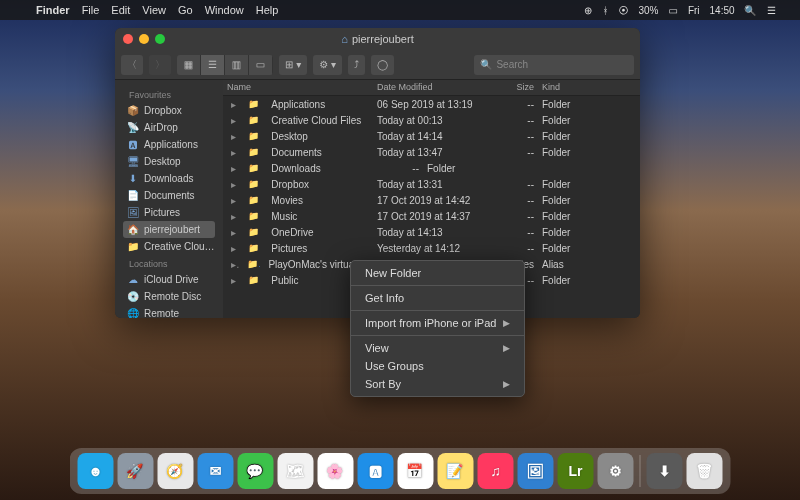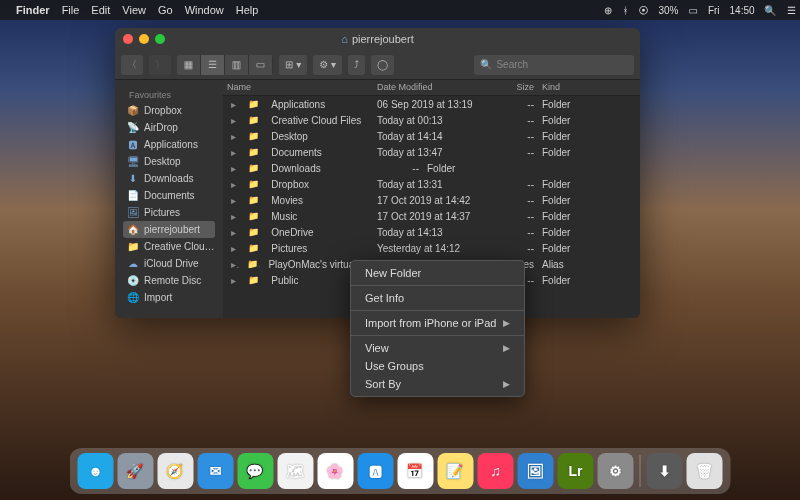--- a/index.html
+++ b/index.html
@@ -1,17 +1,17 @@
 <!DOCTYPE html>
 <html><head>
 <meta charset="utf-8">
 <style>
 * { margin: 0; padding: 0; box-sizing: border-box; font-family: -apple-system, "Helvetica Neue", Arial, sans-serif; }
 body { width: 800px; height: 500px; overflow: hidden; background: linear-gradient(180deg, #1a2a5a 0%, #3b4e7a 18%, #8a6a4e 42%, #6a4a30 60%, #2a1a12 100%); position: relative; }
-.menubar { height: 20px; background: rgba(25,25,25,0.85); color: #ddd; display: flex; align-items: center; font-size: 11px; padding: 0 4px; justify-content: space-between; position: relative; z-index: 50; }
+.menubar { height: 20px; background: rgba(25,25,25,0.85); color: #ddd; display: flex; align-items: center; font-size: 11px; padding: 0 24px; justify-content: space-between; position: relative; z-index: 50; }
 .menubar-left, .menubar-right { display: flex; align-items: center; gap: 12px; }
 .menubar-right { gap: 10px; font-size: 10px; }
 .apple { font-size: 13px; }
 .window { position: absolute; left: 115px; top: 28px; width: 525px; height: 290px; background: #2b2b2b; border-radius: 6px; box-shadow: 0 10px 40px rgba(0,0,0,0.6); display: flex; flex-direction: column; overflow: hidden; }
 .titlebar { height: 22px; display: flex; align-items: center; padding: 0 8px; background: #3a3a3a; color: #ccc; font-size: 11px; position: relative; }
 .traffic { display: flex; gap: 6px; }
 .tl { width: 10px; height: 10px; border-radius: 50%; }
 .tl.r { background:#ff5f56;} .tl.y{background:#ffbd2e;} .tl.g{background:#27c93f;}
 .titletext { position:absolute; left:0; right:0; text-align:center; display:flex; justify-content:center; align-items:center; gap:4px;}
 .toolbar { height: 30px; background: #3a3a3a; border-bottom: 1px solid #222; display:flex; align-items:center; padding: 0 6px; gap:6px; }
@@ -135,32 +135,33 @@
           </div>
           <div class="sb-item sel">
             <span class="sb-icon">🏠</span>
             <span>pierrejoubert</span>
           </div>
           <div class="sb-item">
             <span class="sb-icon">📁</span>
             <span>Creative Clou…</span>
           </div>
         </div>
+      <div class="sb-head">Locations</div>
       <div id="sb-loc">
           <div class="sb-item">
             <span class="sb-icon">☁</span>
             <span>iCloud Drive</span>
           </div>
           <div class="sb-item">
             <span class="sb-icon">💿</span>
             <span>Remote Disc</span>
           </div>
           <div class="sb-item">
             <span class="sb-icon">🌐</span>
-            <span>Import</span>
+            <span>Remote</span>
           </div>
         </div>
     </div>
     <div class="content">
       <div class="cols">
         <span class="c-name">Name</span>
         <span class="c-date">Date Modified</span>
         <span class="c-size">Size</span>
         <span class="c-kind">Kind</span>
       </div>

